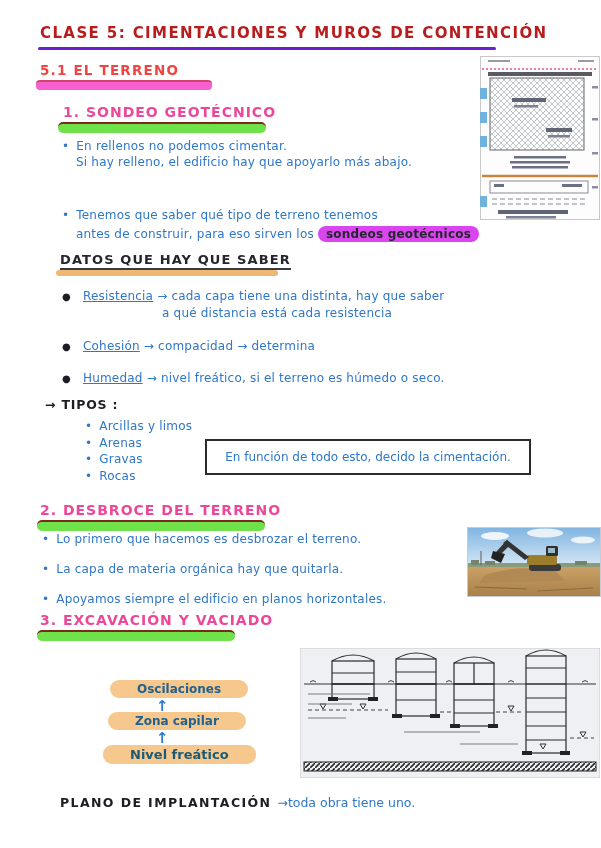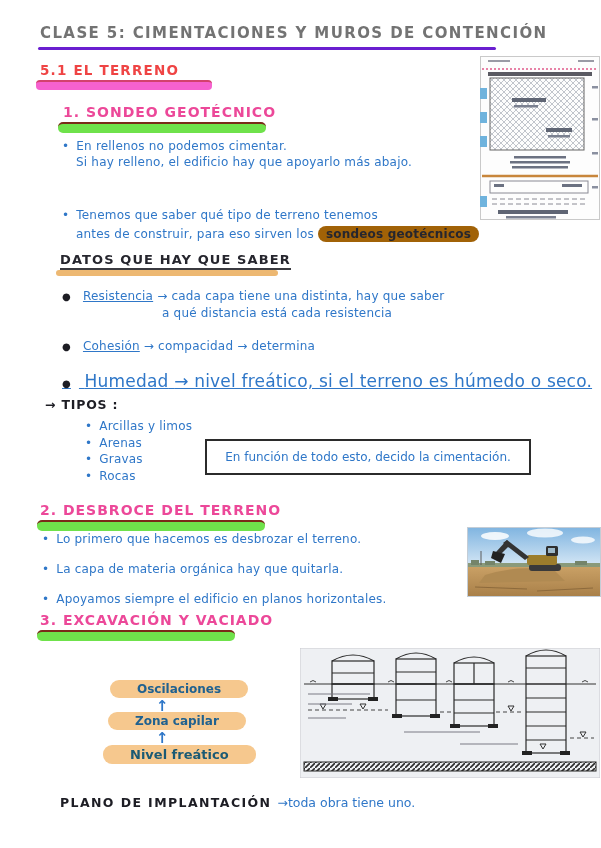--- a/index.html
+++ b/index.html
@@ -3,39 +3,39 @@
 <meta charset="utf-8">
 <style>
   html,body{margin:0;padding:0;background:#e8e8e8;}
   .page{
     position:relative;width:601px;height:848px;background:#ffffff;
     font-family:"DejaVu Sans",sans-serif;overflow:hidden;margin:0 auto;
   }
   .abs{position:absolute;}
   
   .title{
-    left:40px;top:24px;color:#737373;font-size:15px;font-weight:bold;
+    left:40px;top:24px;color:#b91c1c;font-size:15px;font-weight:bold;
     letter-spacing:1.4px;white-space:nowrap;
   }
   .title-underline{left:38px;top:47px;width:458px;height:3px;background:#6a1fd0;border-radius:2px;}
   .sec51{left:40px;top:62px;color:#ef4444;font-size:13.5px;font-weight:bold;letter-spacing:1.2px;}
   .sec51-bar{left:36px;top:80px;width:176px;height:8px;background:#f661cf;border-radius:4px;border-top:2px solid #d3416e;}
   .h-red{color:#ec4899;font-size:14px;font-weight:bold;letter-spacing:1px;white-space:nowrap;}
   .green-bar{height:9px;background:#6fe24b;border-radius:5px;border-top:2px solid #7a2b18;}
   
   .blue{color:#2f77c8;font-size:12px;letter-spacing:.2px;white-space:nowrap;}
-  .blue.small{font-size:17px;text-decoration:underline;}
+  .blue.small{font-size:12px;}
   .bullet::before{content:"•";margin-right:7px;color:#2f77c8;}
   .bullet-dark::before{content:"●";margin-right:8px;color:#1d1d24;font-size:10px;}
   .kw{text-decoration:underline;}
   .datos-h{left:60px;top:252px;color:#26262e;font-size:13px;font-weight:bold;letter-spacing:1.1px;border-bottom:2px solid #3a3a40;padding-bottom:1px;}
   .datos-bar{left:56px;top:270px;width:222px;height:6px;background:#edb872;border-radius:3px;}
   .tipos-label{color:#1d1d24;font-size:12.5px;font-weight:bold;letter-spacing:.8px;}
   .hl-orange{
-    display:inline-block;background:#a16207;color:#26262e;font-weight:600;
+    display:inline-block;background:#d946ef;color:#26262e;font-weight:600;
     border-radius:9px;padding:1px 8px;margin-left:4px;
   }
   .note-box{
     left:205px;top:439px;width:322px;height:32px;border:2px solid #2b2b2b;
     display:flex;align-items:center;justify-content:center;background:#fff;
   }
   .note-box span{color:#2f77c8;font-size:12px;white-space:nowrap;}
   
   .pill{
     background:#f6c88e;color:#20618f;font-weight:600;font-size:12px;

